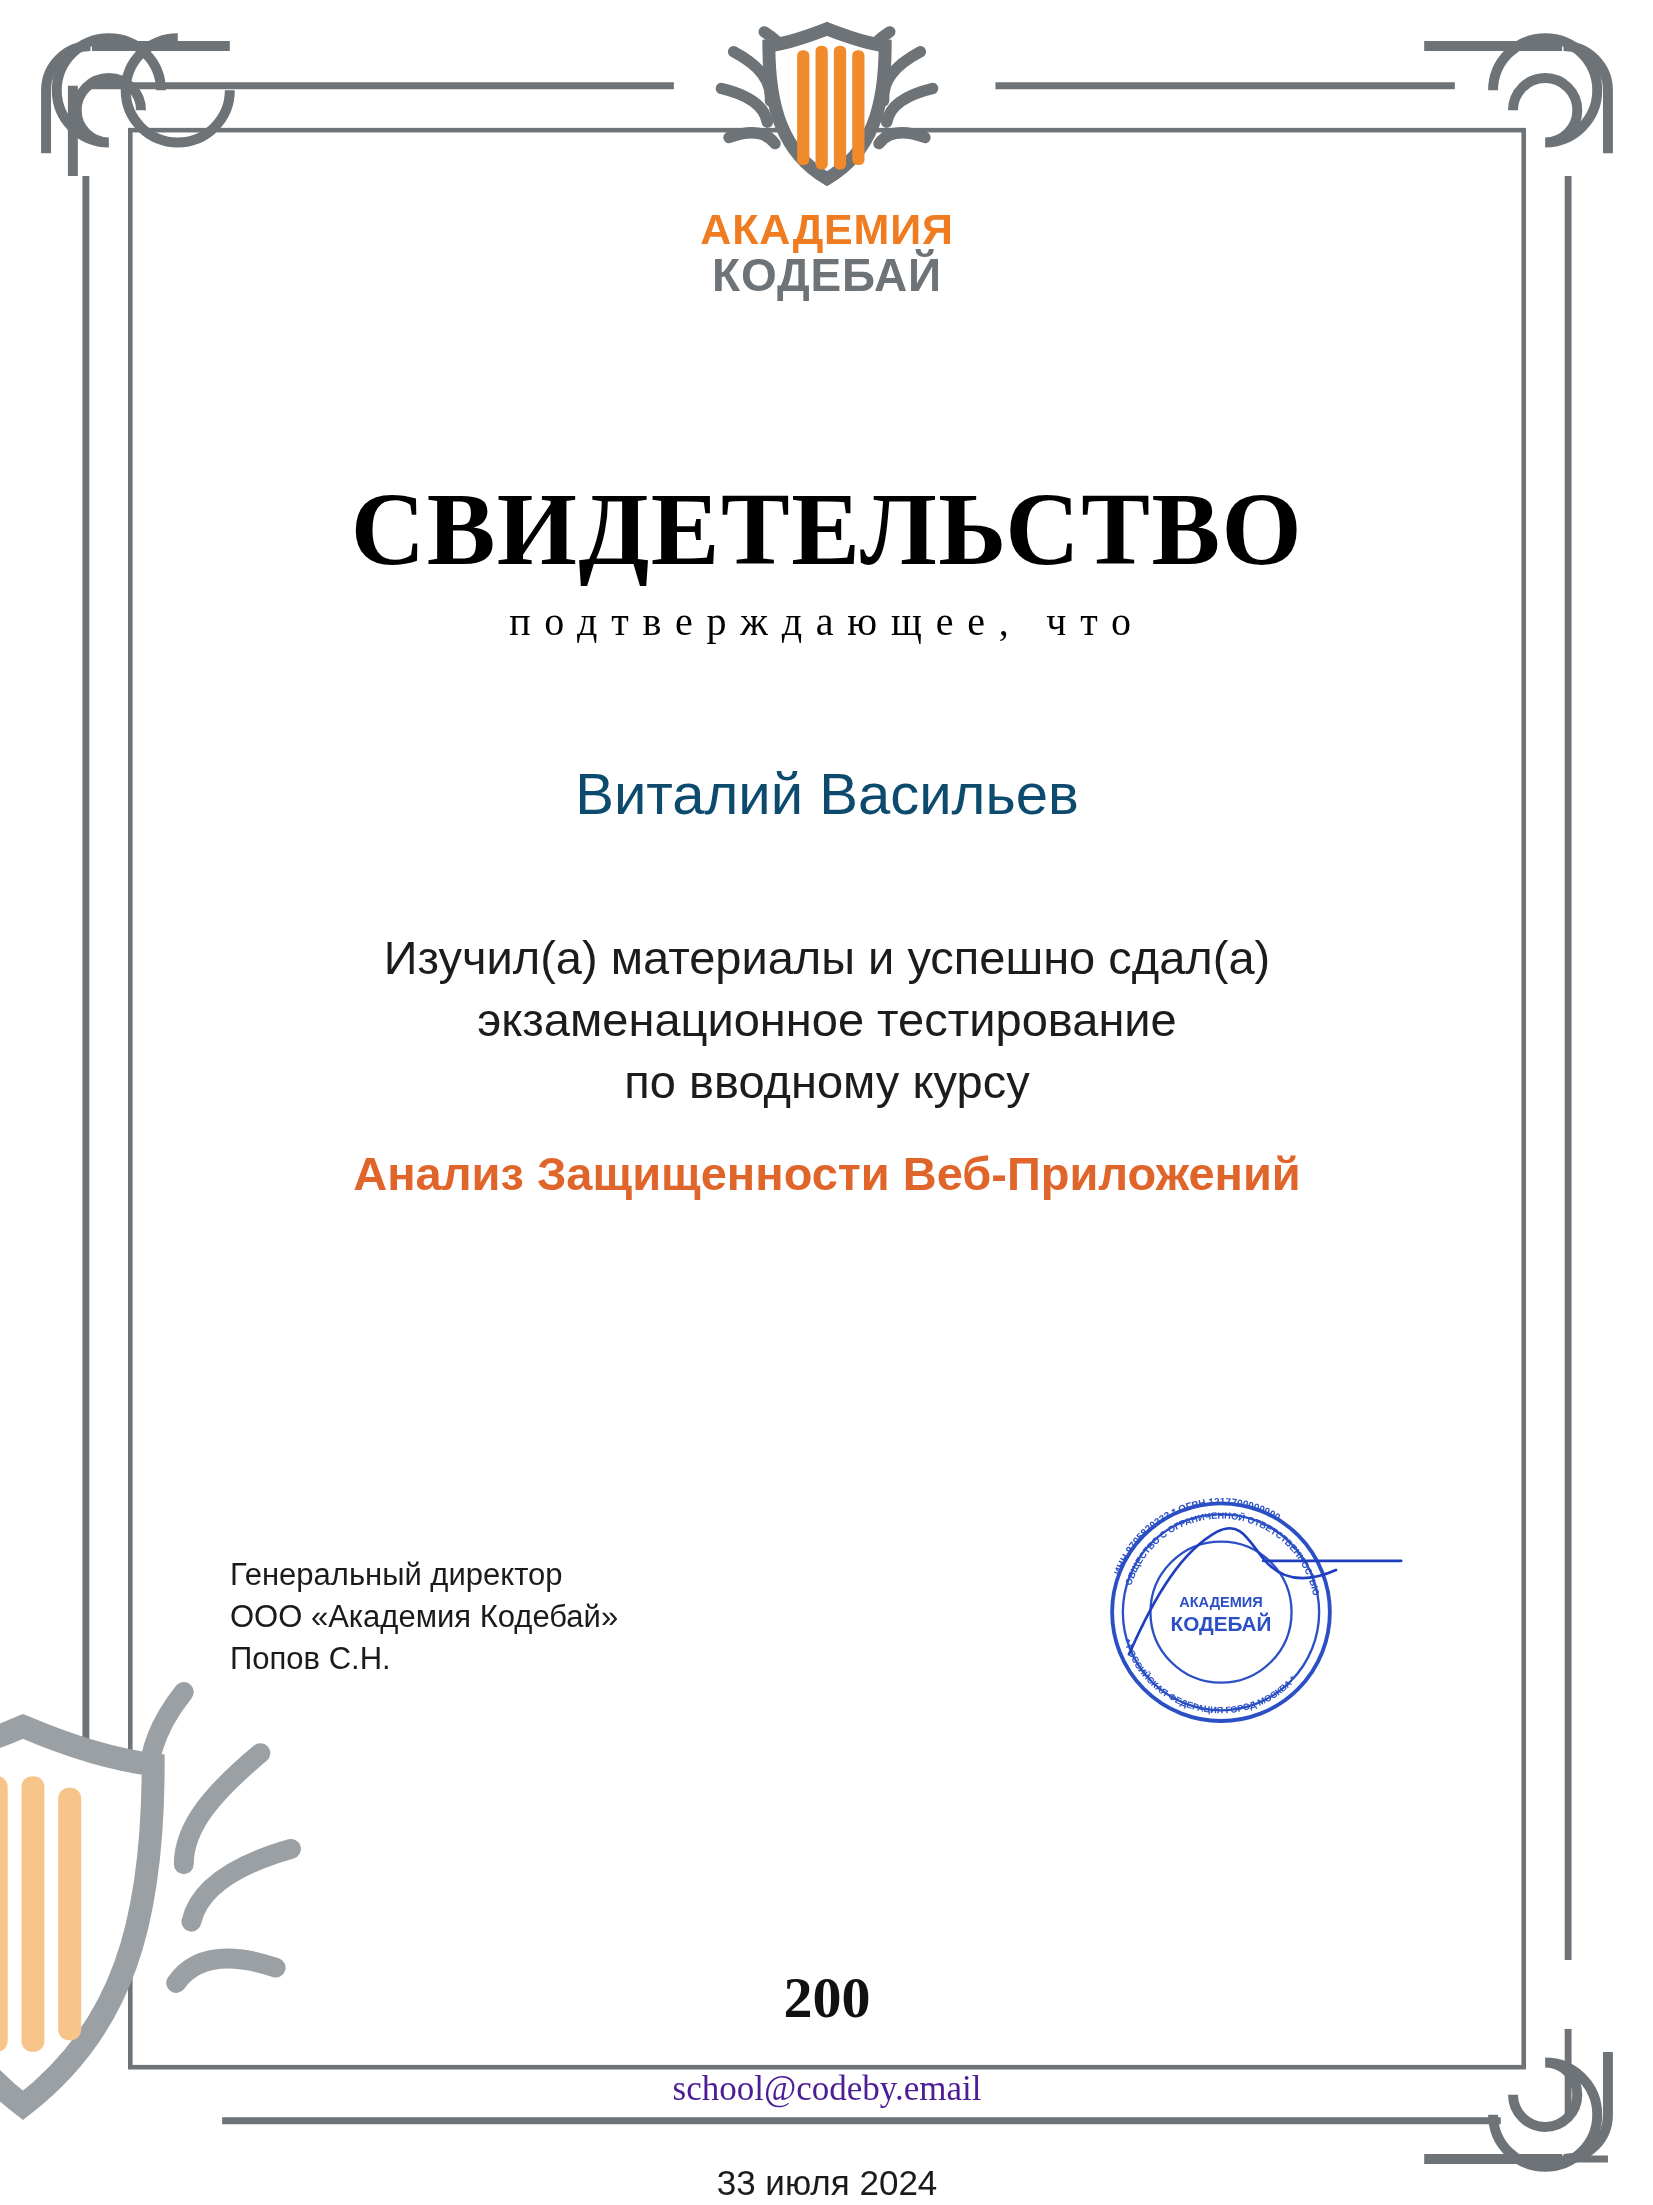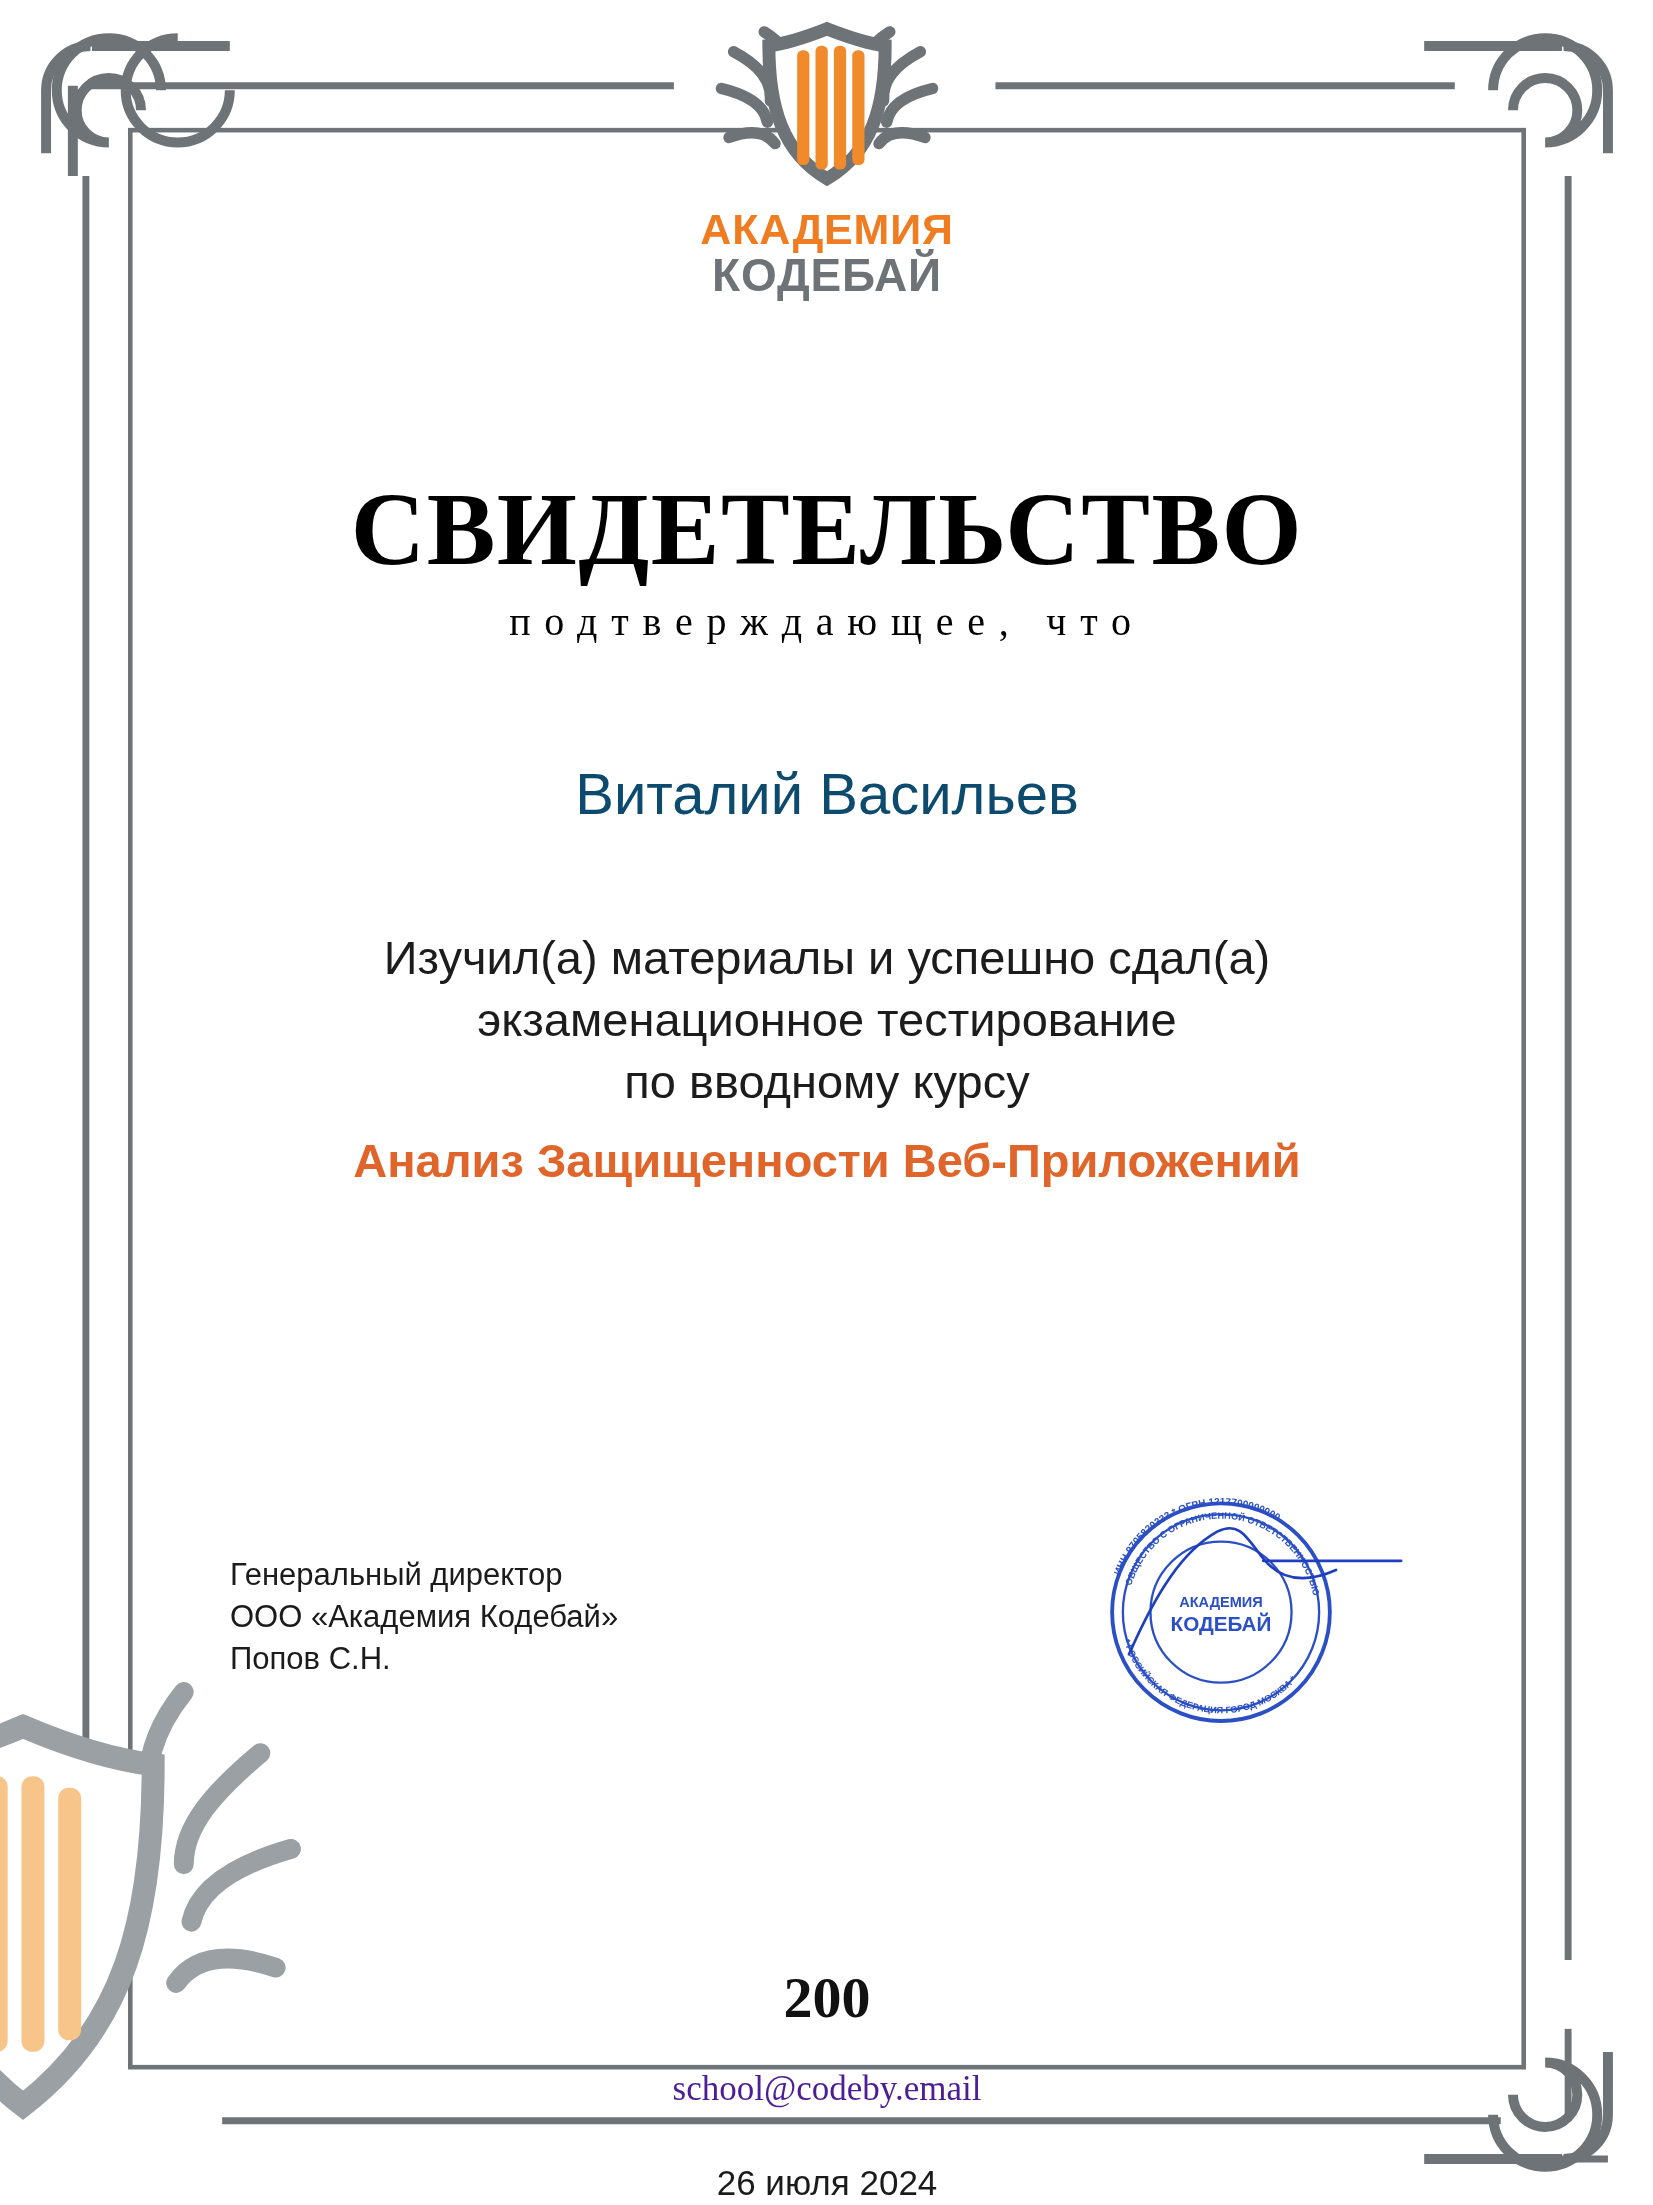--- a/index.html
+++ b/index.html
@@ -102,21 +102,21 @@
     margin-top: 100px;
     font-size: 47px;
     line-height: 1.32;
     color: #1c1c1c;
   }
   .body-lines .line {
     display: block;
   }
   .course-name {
     display: block;
-    margin-top: 17px;
+    margin-top: 30px;
     font-size: 47px;
     font-weight: bold;
     color: #e0652a;
   }
 
   
   .signature {
     position: absolute;
     left: 230px;
     top: 1554px;
@@ -288,21 +288,21 @@
       <g stroke="#1f3fbf" fill="none" stroke-width="3.5" stroke-linecap="round">
         <path d="M60 230 C 95 150, 130 95, 175 70 C 205 55, 215 80, 235 105 C 255 130, 285 140, 330 120"></path>
         <path d="M235 108 L 415 108"></path>
       </g>
     </svg>
   </div>
 
   <div class="footer">
     <div class="cert-number">200</div>
     <div class="email">school@codeby.email</div>
-    <div class="issue-date">26 июля 2024</div>
+    <div class="issue-date">33 июля 2024</div>
   </div>
 
   <svg class="watermark" viewBox="0 0 560 700">
     <g stroke="#9aa0a4" stroke-width="26" fill="none" stroke-linecap="round">
       <path d="M330 60 C 290 110, 275 160, 288 215"></path>
       <path d="M430 140 C 370 190, 330 235, 330 285"></path>
       <path d="M470 265 C 400 285, 350 315, 340 360"></path>
       <path d="M450 420 C 390 400, 345 405, 320 440"></path>
     </g>
     <path d="M120 105 C 190 135, 250 150, 290 155 C 290 360, 250 500, 120 600 C -10 500, -50 360, -50 155 C -10 150, 50 135, 120 105 Z" fill="#ffffff" stroke="#9aa0a4" stroke-width="30"></path>

